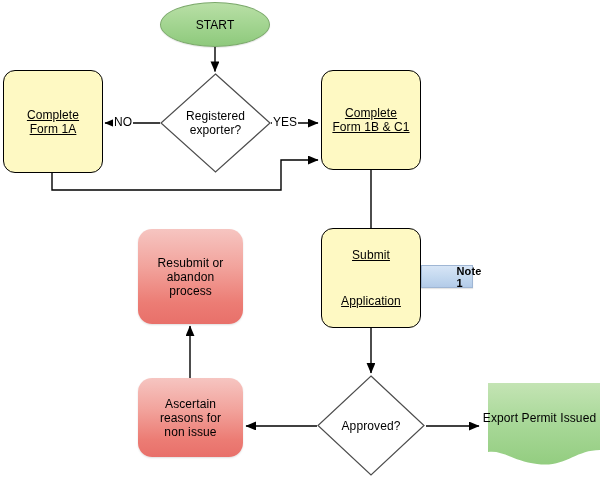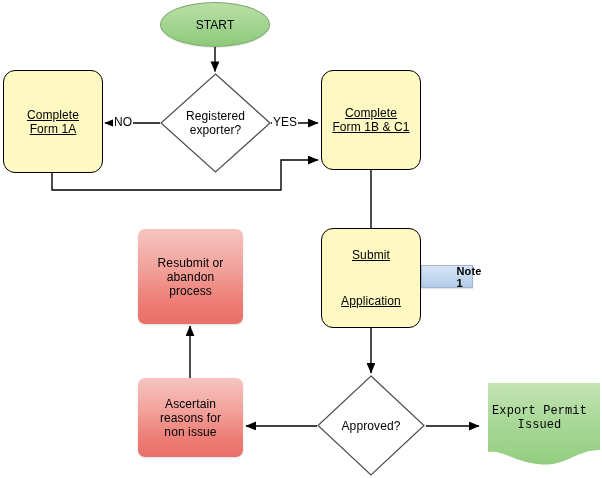--- a/index.html
+++ b/index.html
@@ -42,21 +42,21 @@
   }
   
   .proc{
     border:1.6px solid #000000;
     border-radius:12px;
     background:#fef9c3;
     text-decoration:underline;
   }
   .proc-red{
     border:none;
-    border-radius:7px;
+    border-radius:14px;
     background:linear-gradient(180deg,#f6c5c1 0%,#f2a39c 40%,#ec7c74 78%,#e8706a 100%);
     box-shadow:0 1px 2px rgba(0,0,0,.13);
   }
   
   .diamond{
     background:transparent;
   }
   .diamond .dshape{
     position:absolute;
     left:0; top:0;
@@ -190,21 +190,21 @@
     <span>non issue</span>
   </div>
 
   <div class="node diamond" style="left:317px; top:375px; width:108px; height:101px;">
     <svg class="dshape" viewBox="0 0 108 101" preserveAspectRatio="none">
       <polygon points="54,1 107,50.5 54,100 1,50.5" fill="#ffffff" stroke="#4d4d4d" stroke-width="1.2"></polygon>
     </svg>
     <span class="dlabel">Approved?</span>
   </div>
 
-  <div class="node doc" style="left:479px; top:382px; width:121px; height:86px;font-family:Liberation Mono, monospace;">
+  <div class="node doc" style="left:479px; top:382px; width:121px; height:86px;">
     <svg class="docshape" viewBox="0 0 121 86" preserveAspectRatio="none">
       <defs>
         <linearGradient id="docgrad" x1="0" y1="0" x2="0" y2="1">
           <stop offset="0%" stop-color="#c4e4b4"></stop>
           <stop offset="45%" stop-color="#aad99a"></stop>
           <stop offset="100%" stop-color="#93cd80"></stop>
         </linearGradient>
       </defs>
       <path d="M9,1 L121,1 L121,68 C96,68 86,86 58,82 C33,78.5 24,68 9,70 Z" fill="url(#docgrad)" stroke="none"></path>
     </svg>

